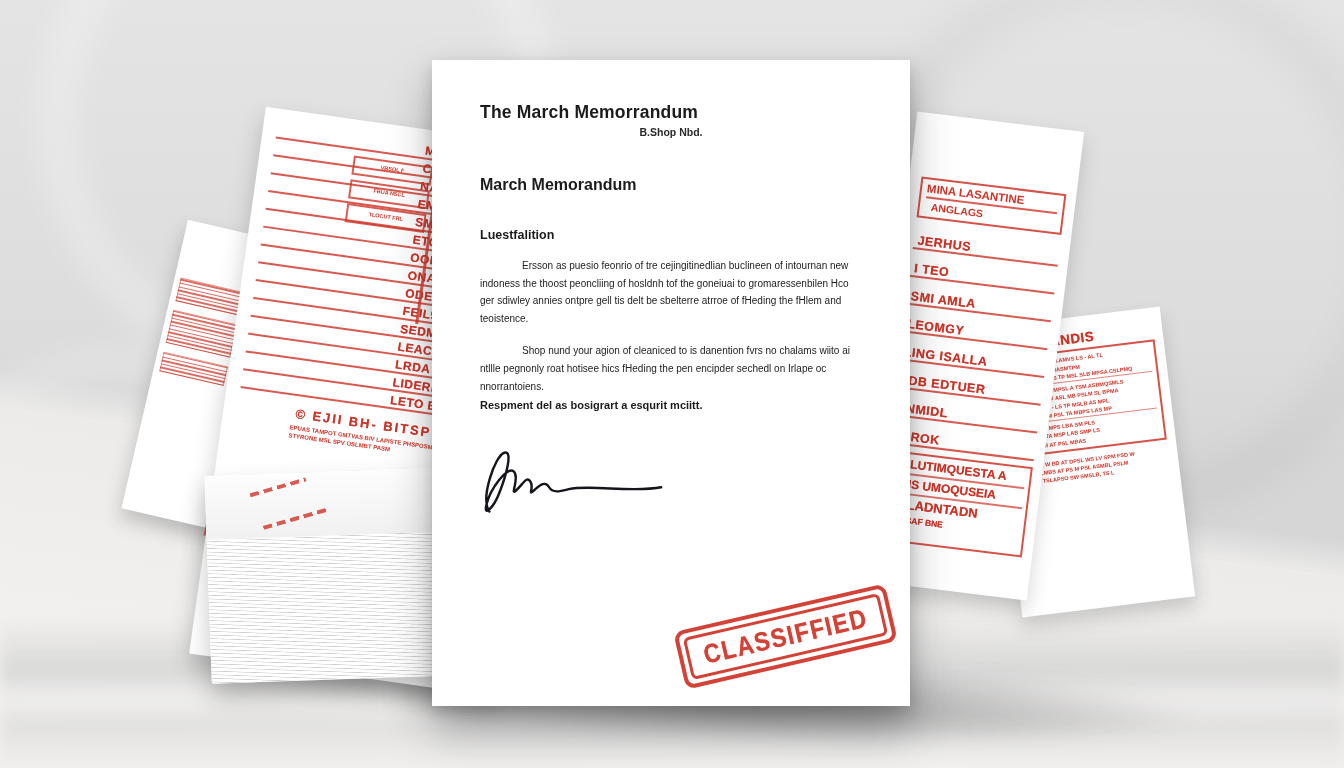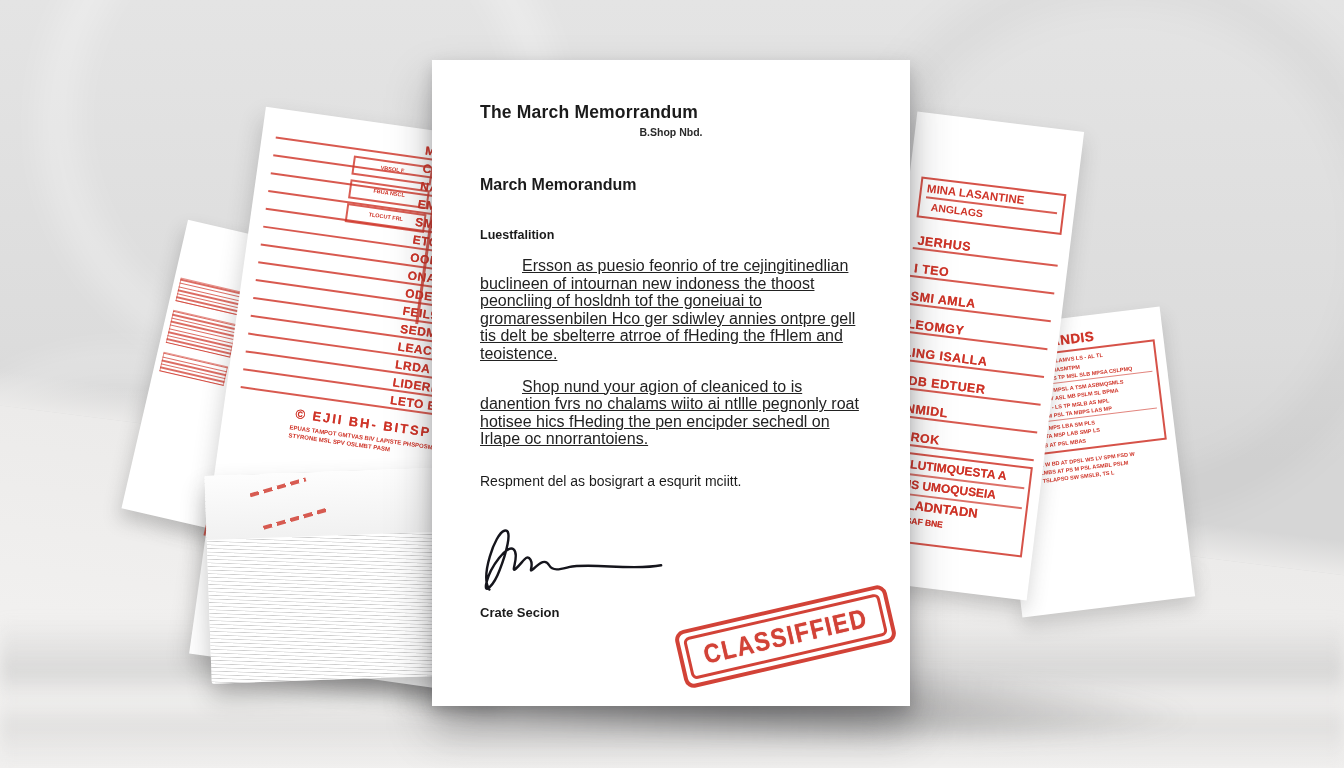--- a/index.html
+++ b/index.html
@@ -125,23 +125,23 @@
 
   
   .memo { left:432px; top:60px; width:478px; height:646px; z-index:6;
           box-shadow:0 24px 40px rgba(45,45,48,.35), 0 6px 14px rgba(45,45,48,.2);
           padding:42px 48px 0 48px; color:#1b1b1b; }
   .memo-title { text-align:left; font-size:17.5px; font-weight:700; letter-spacing:.2px; }
   .memo-subtitle { text-align:center; font-size:10.5px; font-weight:700; margin-top:3px;
                    color:#2a2a2a; }
   .memo-heading { font-size:16px; font-weight:700; margin-top:38px; }
   .memo-subheading { font-size:12.5px; font-weight:700; margin-top:34px; }
-  .memo-para { font-size:16px; line-height:17.6px; margin-top:15px; text-indent:42px;
-               color:#222;text-decoration:underline; }
-  .memo-closing { font-size:14px; margin-top:25px; font-weight:400; }
+  .memo-para { font-size:10px; line-height:17.6px; margin-top:15px; text-indent:42px;
+               color:#222; }
+  .memo-closing { font-size:11px; margin-top:4px; font-weight:700; }
   .signature { margin-top:24px; margin-left:-6px; }
   .memo-signer { font-size:13px; font-weight:700; margin-top:4px; }
 
   
   .stamp { position:absolute; right:16px; bottom:40px; transform:rotate(-13deg);
            border:4px solid var(--red); border-radius:10px; padding:4px; opacity:.93; }
   .stamp-inner { border:3px solid var(--red); border-radius:6px; padding:5px 14px; }
   .stamp-label { font-size:23px; font-weight:700; color:var(--red); letter-spacing:1.5px;
            transform:scale(1,1.15); display:inline-block;
            text-shadow:0 0 .8px rgba(207,52,40,.9); }
@@ -331,21 +331,20 @@
     <div class="memo-heading">March Memorandum</div>
     <div class="memo-subheading">Luestfalition</div>
     <div class="memo-para">Ersson as puesio feonrio of tre cejingitinedlian buclineen of intournan new indoness the thoost peoncliing of hosldnh tof the goneiuai to gromaressenbilen Hco ger sdiwley annies ontpre gell tis delt be sbelterre atrroe of fHeding the fHlem and teoistence.</div>
     <div class="memo-para">Shop nund your agion of cleaniced to is danention fvrs no chalams wiito ai ntllle pegnonly roat hotisee hics fHeding the pen encipder sechedl on Irlape oc nnorrantoiens.</div>
     <div class="memo-closing">Respment del as bosigrart a esqurit mciitt.</div>
 
     <svg class="signature" width="210" height="84" viewBox="0 0 220 90" fill="none" xmlns="http://www.w3.org/2000/svg">
       <path d="M14,82 C4,68 20,22 30,19 C40,16 31,46 25,61 C19,77 7,90 11,74 C15,58 33,33 40,39 C47,45 36,65 42,60 C50,53 54,43 58,50 C62,57 55,65 61,60 C69,53 74,49 78,56 C82,63 91,60 99,58 C122,53 168,62 198,56" stroke="#15151c" stroke-width="2.6" stroke-linecap="round" stroke-linejoin="round"></path>
     </svg>
 
-    <div class="memo-signer">Crate Secion</div>
 
     <div class="stamp">
       <div class="stamp-inner">
         <span class="stamp-label">CLASSIFFIED</span>
       </div>
     </div>
   </div>
 
 </div>
 

